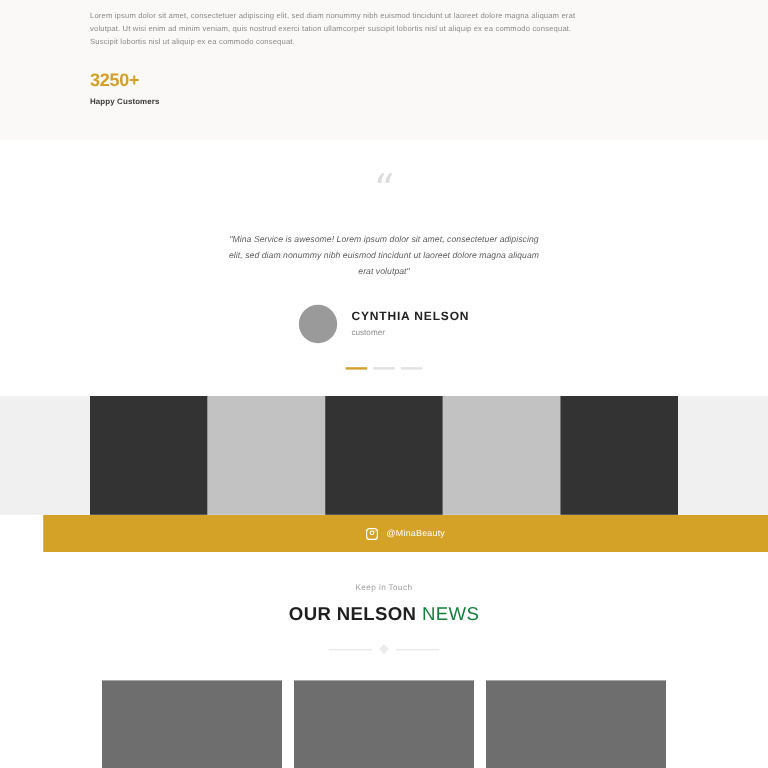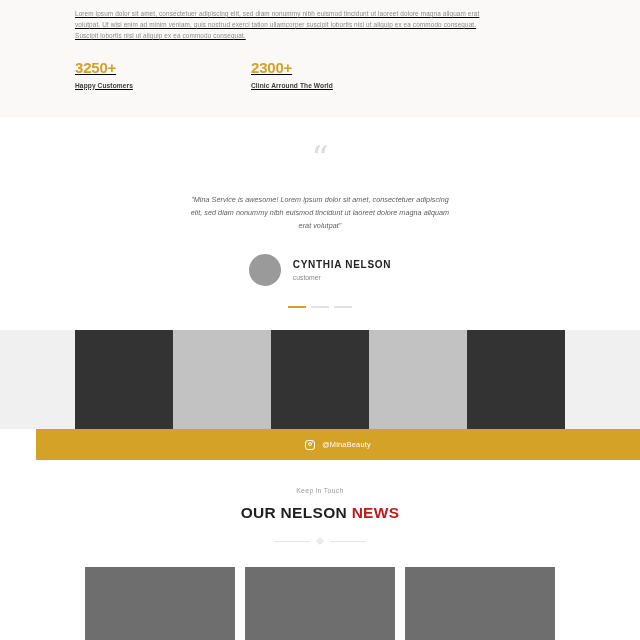--- a/index.html
+++ b/index.html
@@ -20,21 +20,20 @@
     height: 640px;
     overflow: hidden;
   }
 
   
   .intro-band {
     background: #faf9f7;
     padding: 8px 75px 22px 75px;
     box-sizing: border-box;
     height: 117px;
-    text-decoration: underline;
   }
   .intro-paragraph {
     font-size: 6.4px;
     line-height: 11.2px;
     color: #8a8a8a;
     letter-spacing: 0.12px;
     margin: 0;
     max-width: 420px;
   }
   .stats-row {
@@ -189,21 +188,21 @@
     color: #9b9b9b;
     letter-spacing: 0.35px;
   }
   .news-title {
     margin-top: 10px;
     font-size: 15.5px;
     color: #1f1f1f;
     letter-spacing: 0.3px;
   }
   .news-title .bold   { font-weight: bold; }
-  .news-title .light  { font-weight: bold; color: #b91c1c; }
+  .news-title .light  { font-weight: normal; color: #15803d; }
   .divider {
     margin: 14px auto 0 auto;
     width: 92px;
     height: 10px;
     position: relative;
   }
   .divider .line {
     position: absolute;
     top: 5px;
     height: 1px;
@@ -237,24 +236,20 @@
 <body>
 
 <div class="page">
 
   <section class="intro-band">
     <p class="intro-paragraph">Lorem ipsum dolor sit amet, consectetuer adipiscing elit, sed diam nonummy nibh euismod tincidunt ut laoreet dolore magna aliquam erat volutpat. Ut wisi enim ad minim veniam, quis nostrud exerci tation ullamcorper suscipit lobortis nisl ut aliquip ex ea commodo consequat. Suscipit lobortis nisl ut aliquip ex ea commodo consequat.</p>
     <div class="stats-row">
       <div class="stat-block">
         <div class="stat-value">3250+</div>
         <div class="stat-label">Happy Customers</div>
-      </div>
-      <div class="stat-block narrow">
-        <div class="stat-value">2300+</div>
-        <div class="stat-label">Clinic Arround The World</div>
       </div>
     </div>
   </section>
 
   <section class="testimonial">
     <div class="quote-mark">“</div>
     <div class="quote-text">"Mina Service is awesome! Lorem ipsum dolor sit amet, consectetuer adipiscing elit, sed diam nonummy nibh euismod tincidunt ut laoreet dolore magna aliquam erat volutpat"</div>
     <div class="author-row">
       <div class="avatar"></div>
       <div class="author-info">

